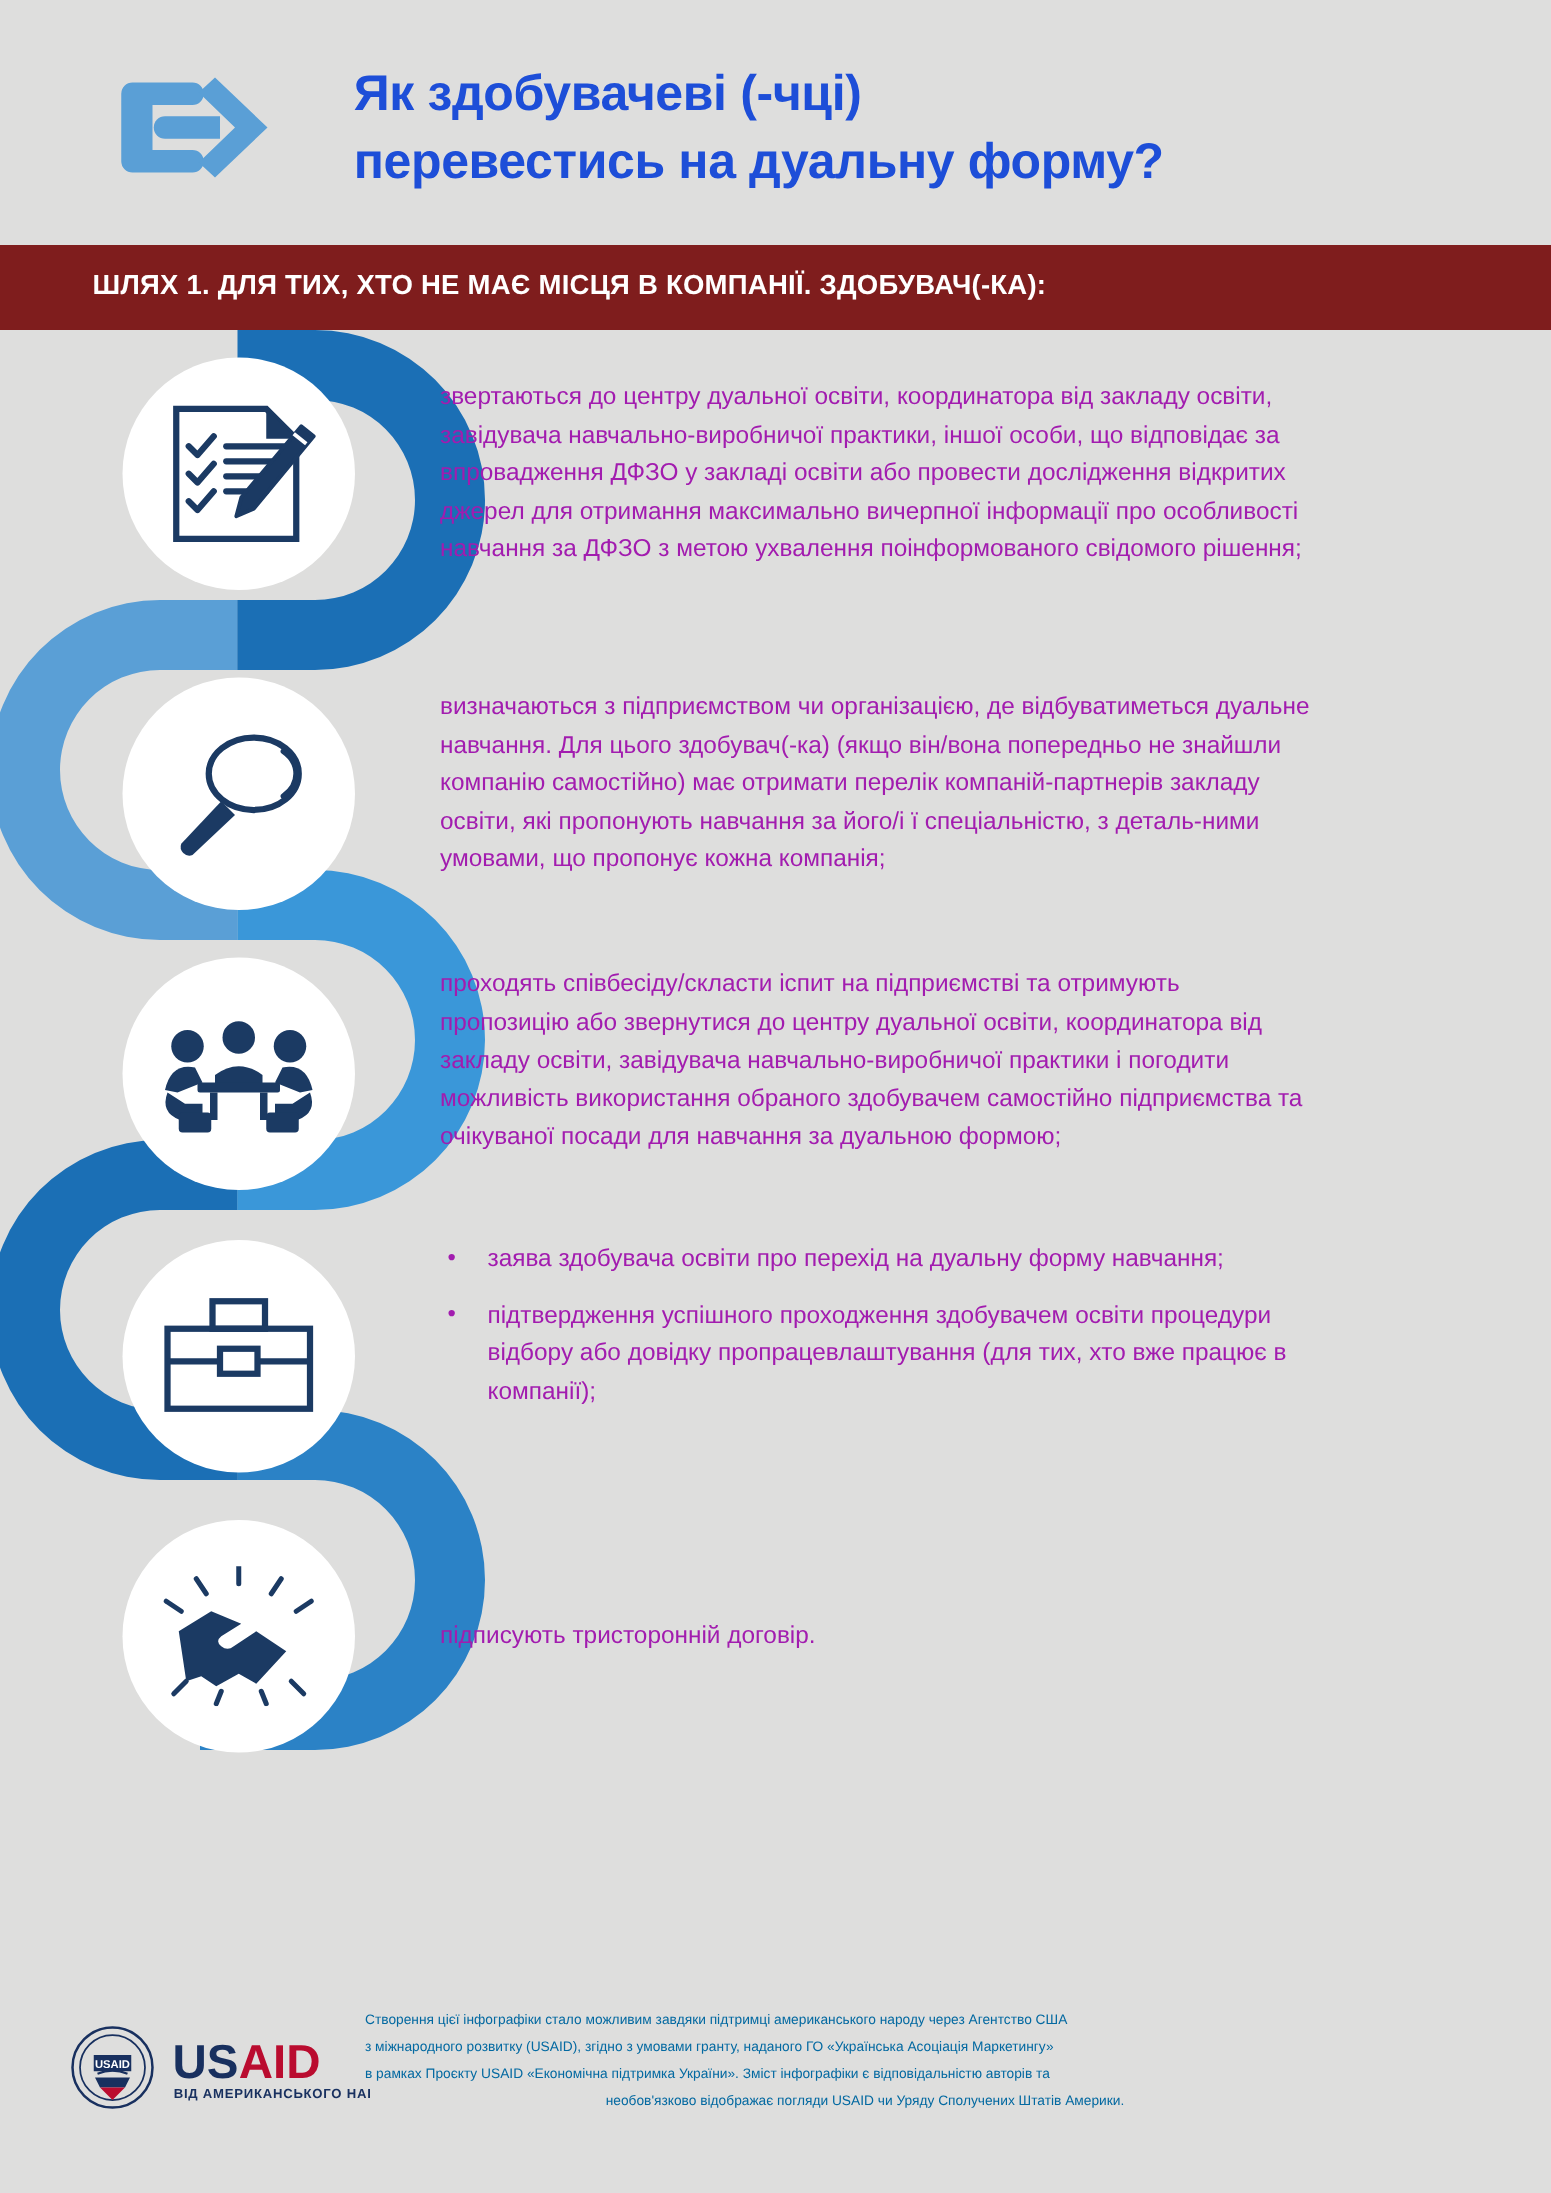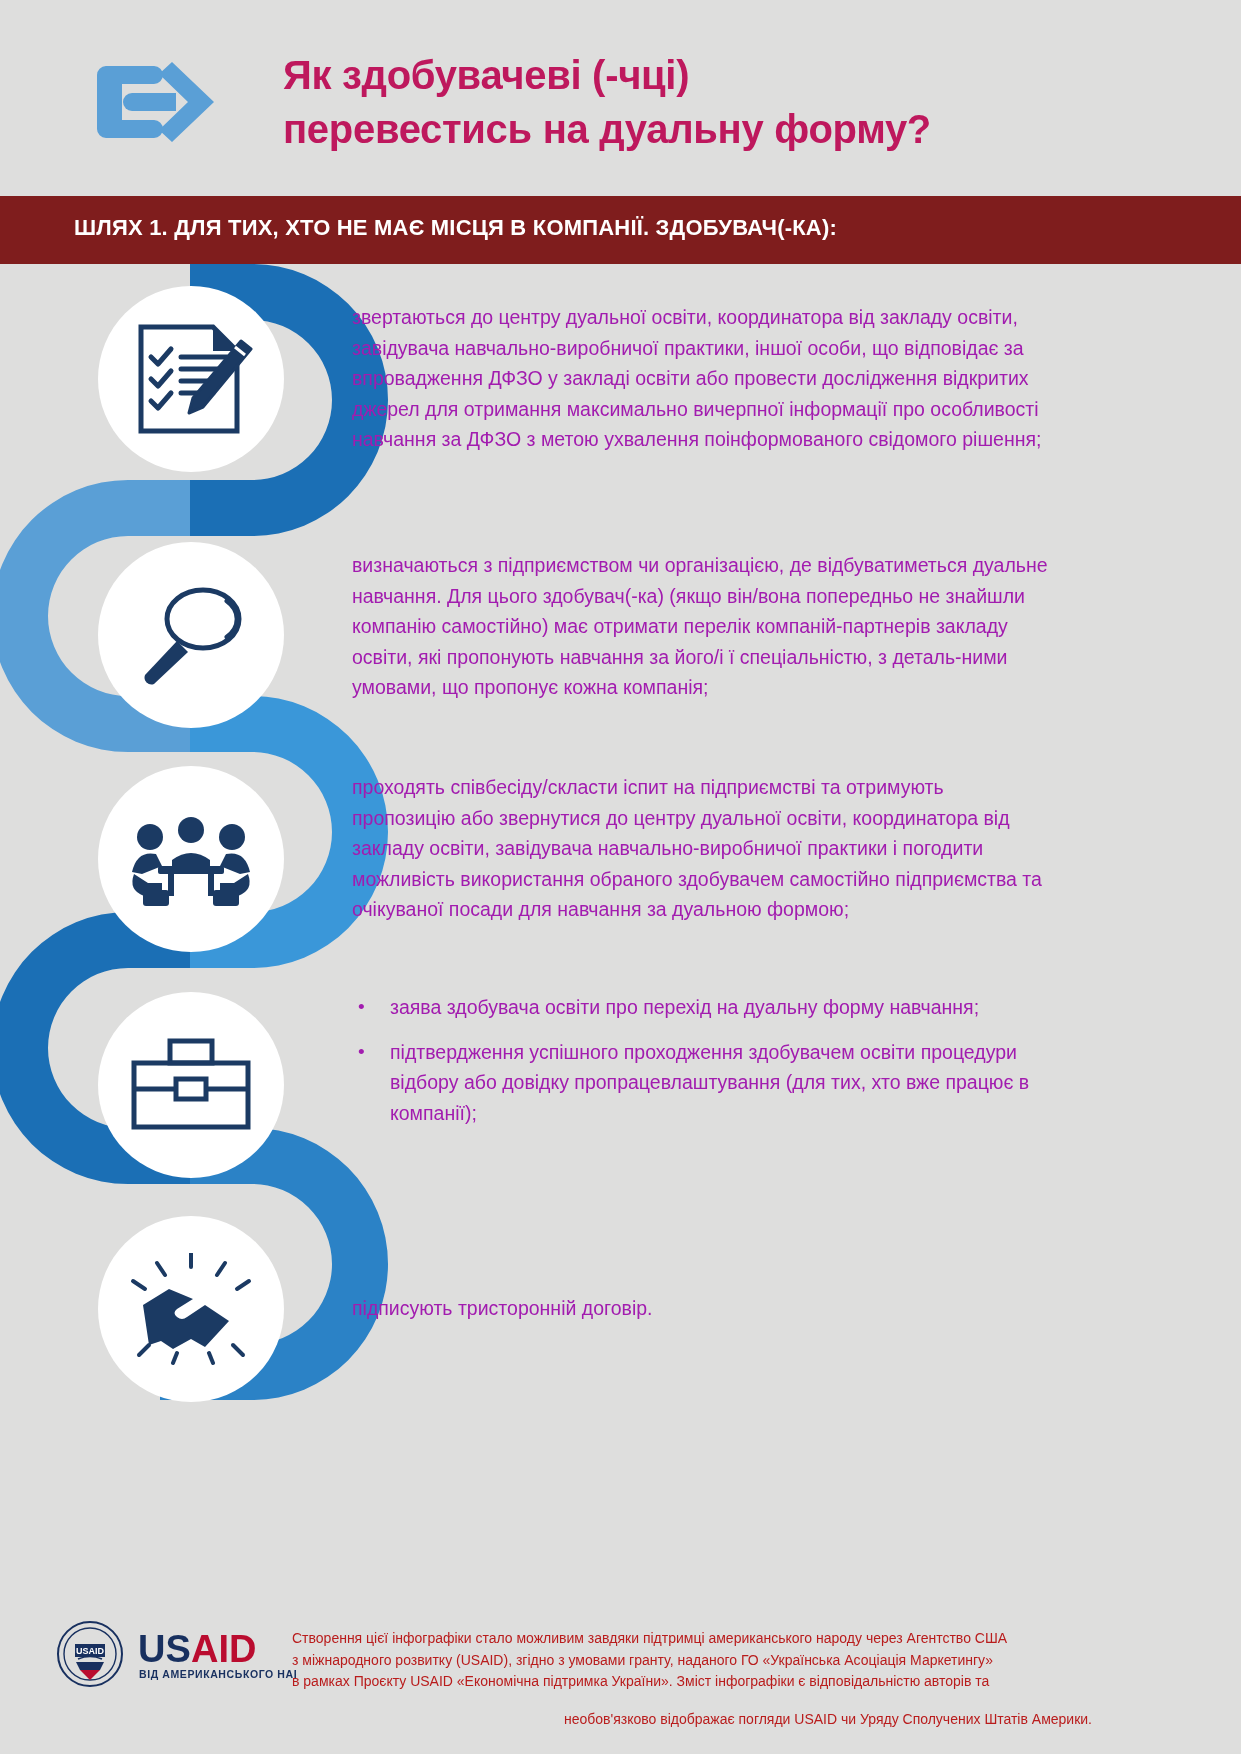--- a/index.html
+++ b/index.html
@@ -19,21 +19,21 @@
     position:absolute;left:0;top:0;width:1241px;height:190px;
     background:#dededd;
     display:flex;align-items:center;
   }
   .header-icon{
     position:absolute;left:88px;top:52px;width:130px;height:100px;
   }
   .header-title{
     position:absolute;left:283px;top:48px;width:900px;
     font-size:40px;line-height:54px;font-weight:bold;
-    color:#be185d;letter-spacing:-0.3px;
+    color:#1d4ed8;letter-spacing:-0.3px;
   }
   .header-title .l2{display:block;}
 
   
   .band{
     position:absolute;left:0;top:196px;width:1241px;height:68px;
     background:#7f1d1d;
   }
   .band-text{
     position:absolute;left:74px;top:19px;
@@ -75,25 +75,25 @@
     position:absolute;left:6px;top:0px;font-size:19px;line-height:30.5px;
   }
 
   
   .footer{
     position:absolute;left:0;top:1596px;width:1241px;height:158px;
     background:#dededd;
   }
   .usaid-logo{position:absolute;left:56px;top:22px;width:240px;height:72px;}
   .footer-text{
-    position:absolute;left:292px;top:32px;width:800px;
-    font-size:14px;line-height:21.5px;color:#b91c1c;text-align:justify;
+    position:absolute;left:292px;top:10px;width:800px;
+    font-size:11px;line-height:21.5px;color:#0369a1;text-align:justify;
   }
   .footer-text p{margin:0;}
-  .footer-text p.last{text-align:right;margin-top:16px;}
+  .footer-text p.last{text-align:center;}
 </style>
 </head>
 <body>
 
 <div class="page">
 
   <div class="header">
     <div class="header-icon">
       <svg width="130" height="100" viewBox="0 0 130 100">
         <path d="M18 14 h48 a9 9 0 0 1 0 18 h-32 v36 h32 a9 9 0 0 1 0 18 h-48 a9 9 0 0 1 -9 -9 v-54 a9 9 0 0 1 9 -9 z" fill="#5a9fd6"></path>

